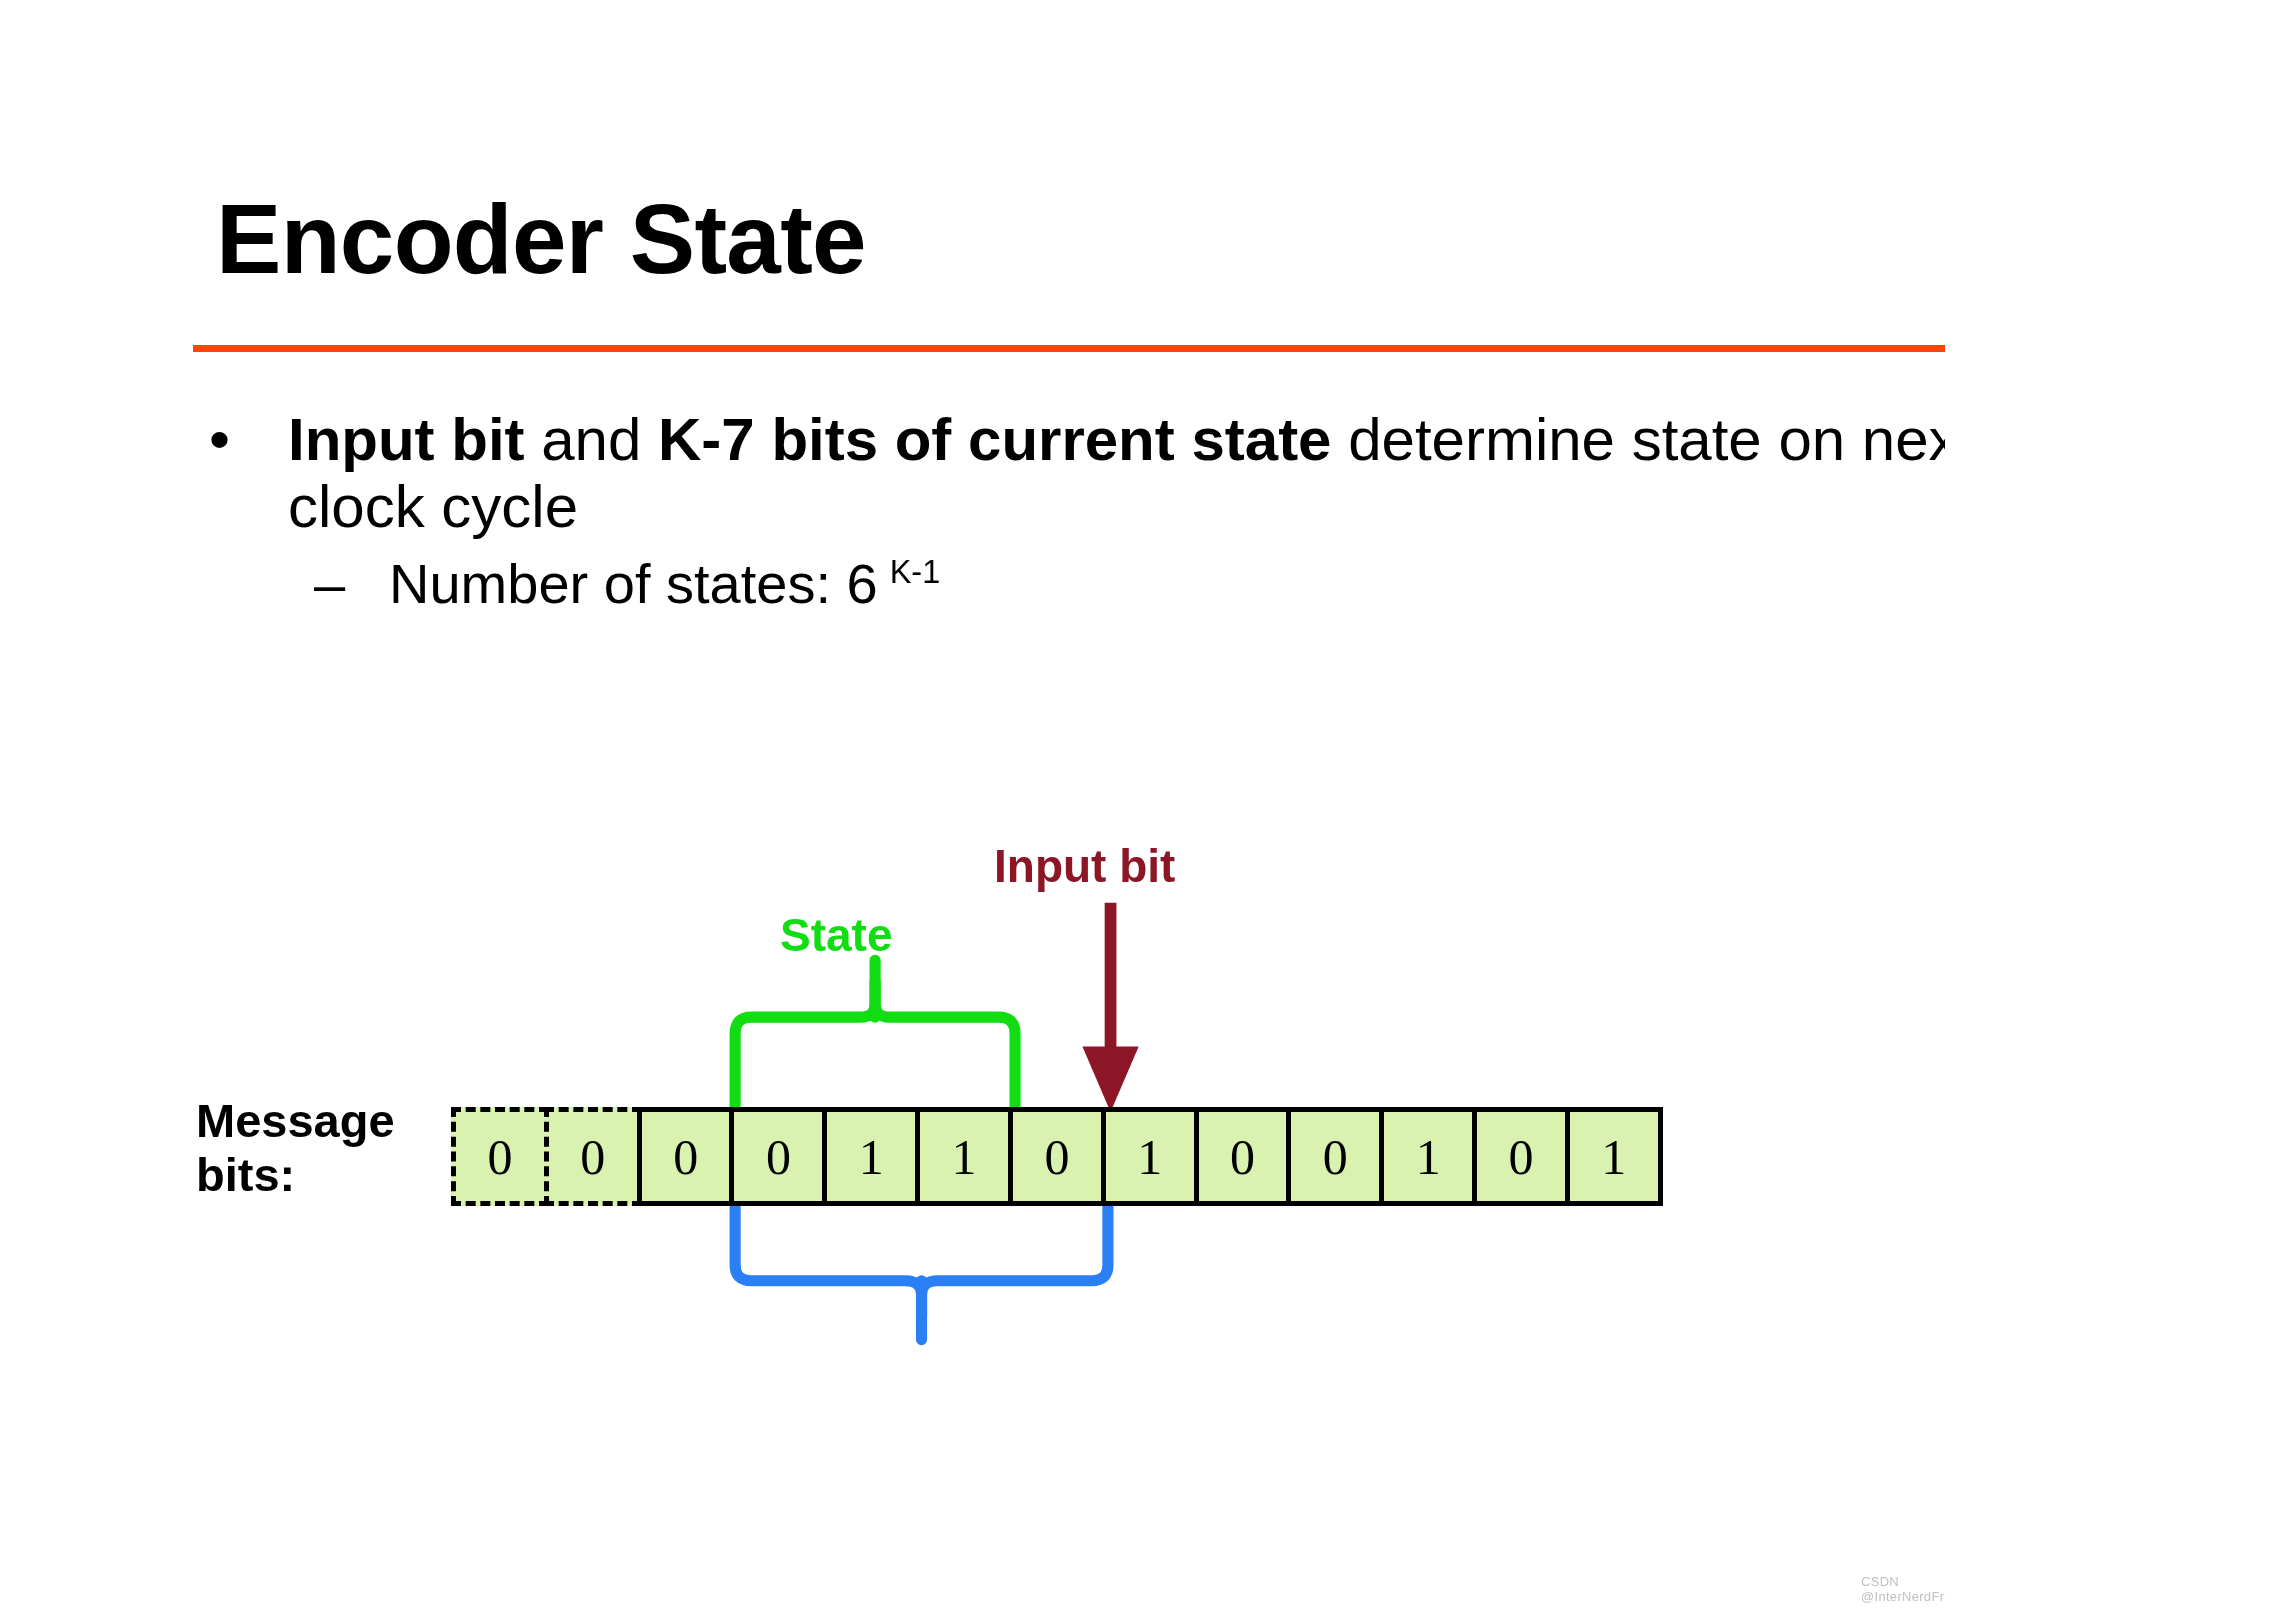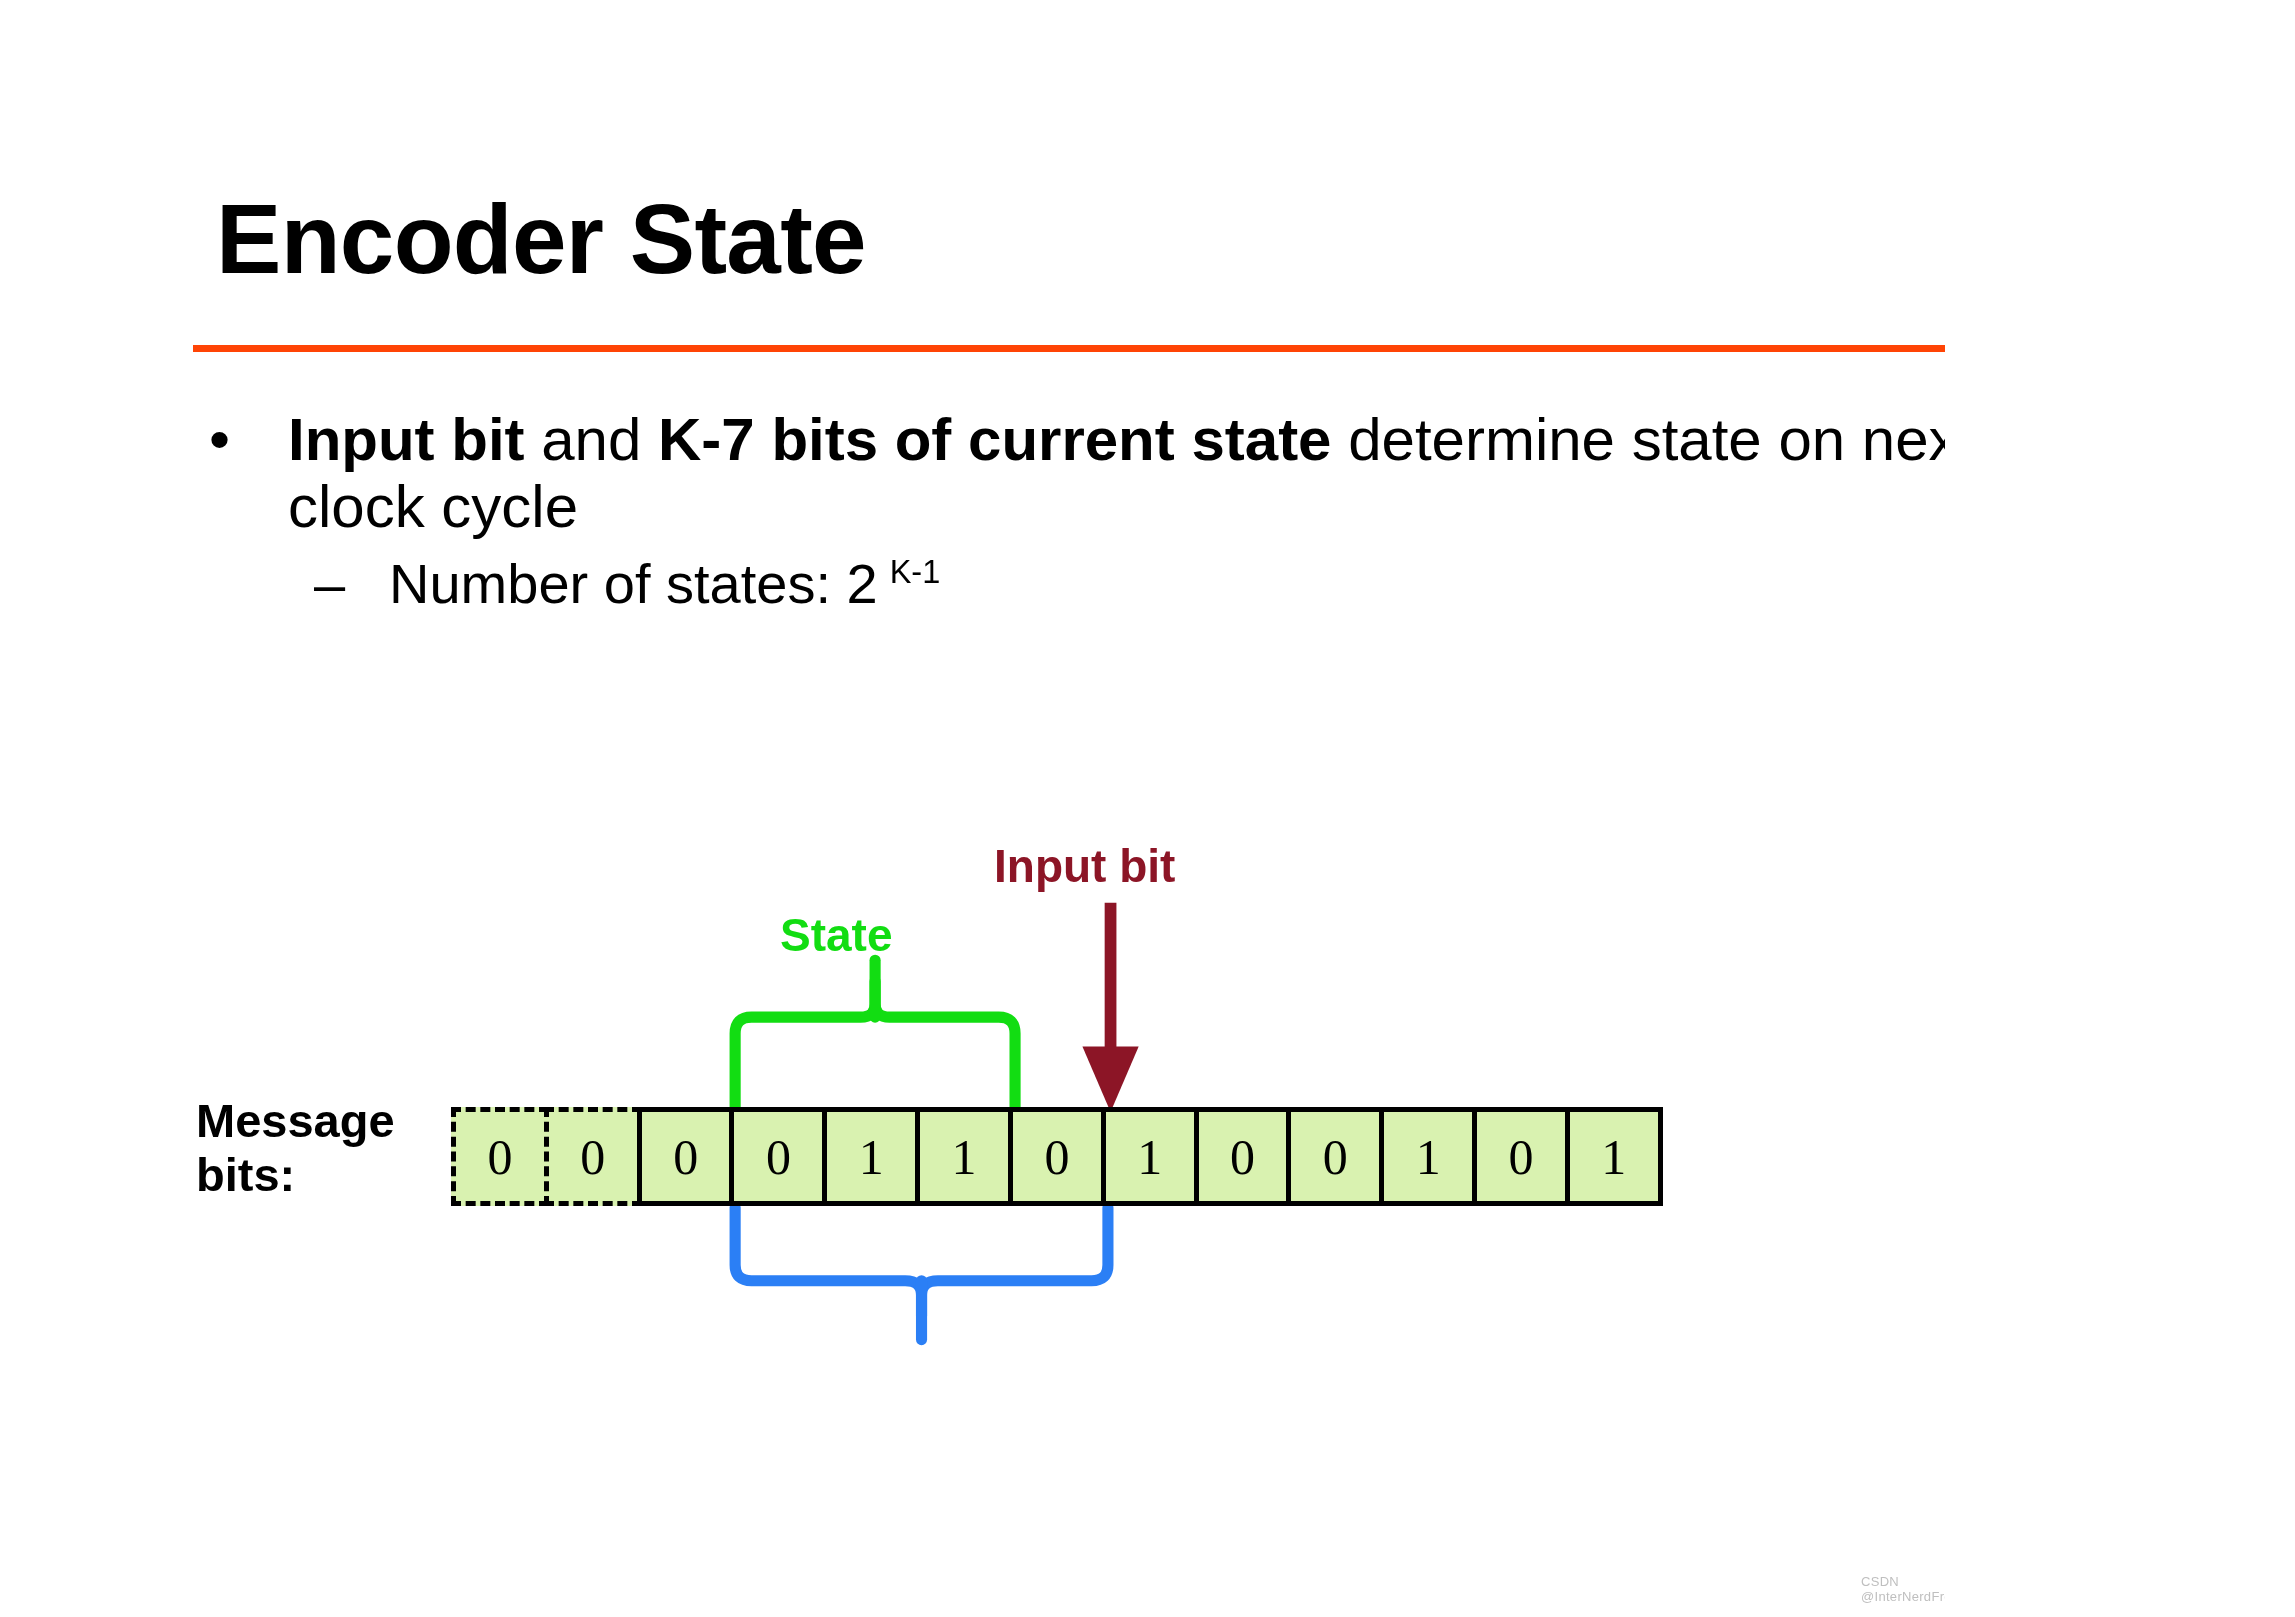--- a/index.html
+++ b/index.html
@@ -188,21 +188,21 @@
   <div class="title">Encoder State</div>
   <div class="title-rule"></div>
 
   <div class="bullet-l1">
     <span class="marker">•</span>
     <span class="btext"><span class="bold">Input bit</span><span> and </span><span class="bold">K-7 bits of current state</span><span> determine state on next clock cycle</span></span>
   </div>
 
   <div class="bullet-l2">
     <span class="marker">–</span>
-    <span class="btext"><span>Number of states: 2</span><sup>K-1</sup></span>
+    <span class="btext"><span>Number of states: 6</span><sup>K-1</sup></span>
   </div>
 
   <div class="diagram">
     <svg width="2295" height="1617" viewBox="0 0 3509 2472" xmlns="http://www.w3.org/2000/svg">
 
       <g>
         <path d="M1124,1692 L1124,1580 Q1124,1555 1149,1555 L1316,1555 Q1338,1555 1338,1535 L1338,1500
                  L1338,1535 Q1338,1555 1360,1555 L1527,1555 Q1552,1555 1552,1580 L1552,1692" fill="none" stroke="#12DD12" stroke-width="17" stroke-linecap="round" stroke-linejoin="round"></path>
         <path d="M1338,1555 L1338,1468" fill="none" stroke="#12DD12" stroke-width="17" stroke-linecap="round"></path>
       </g>

